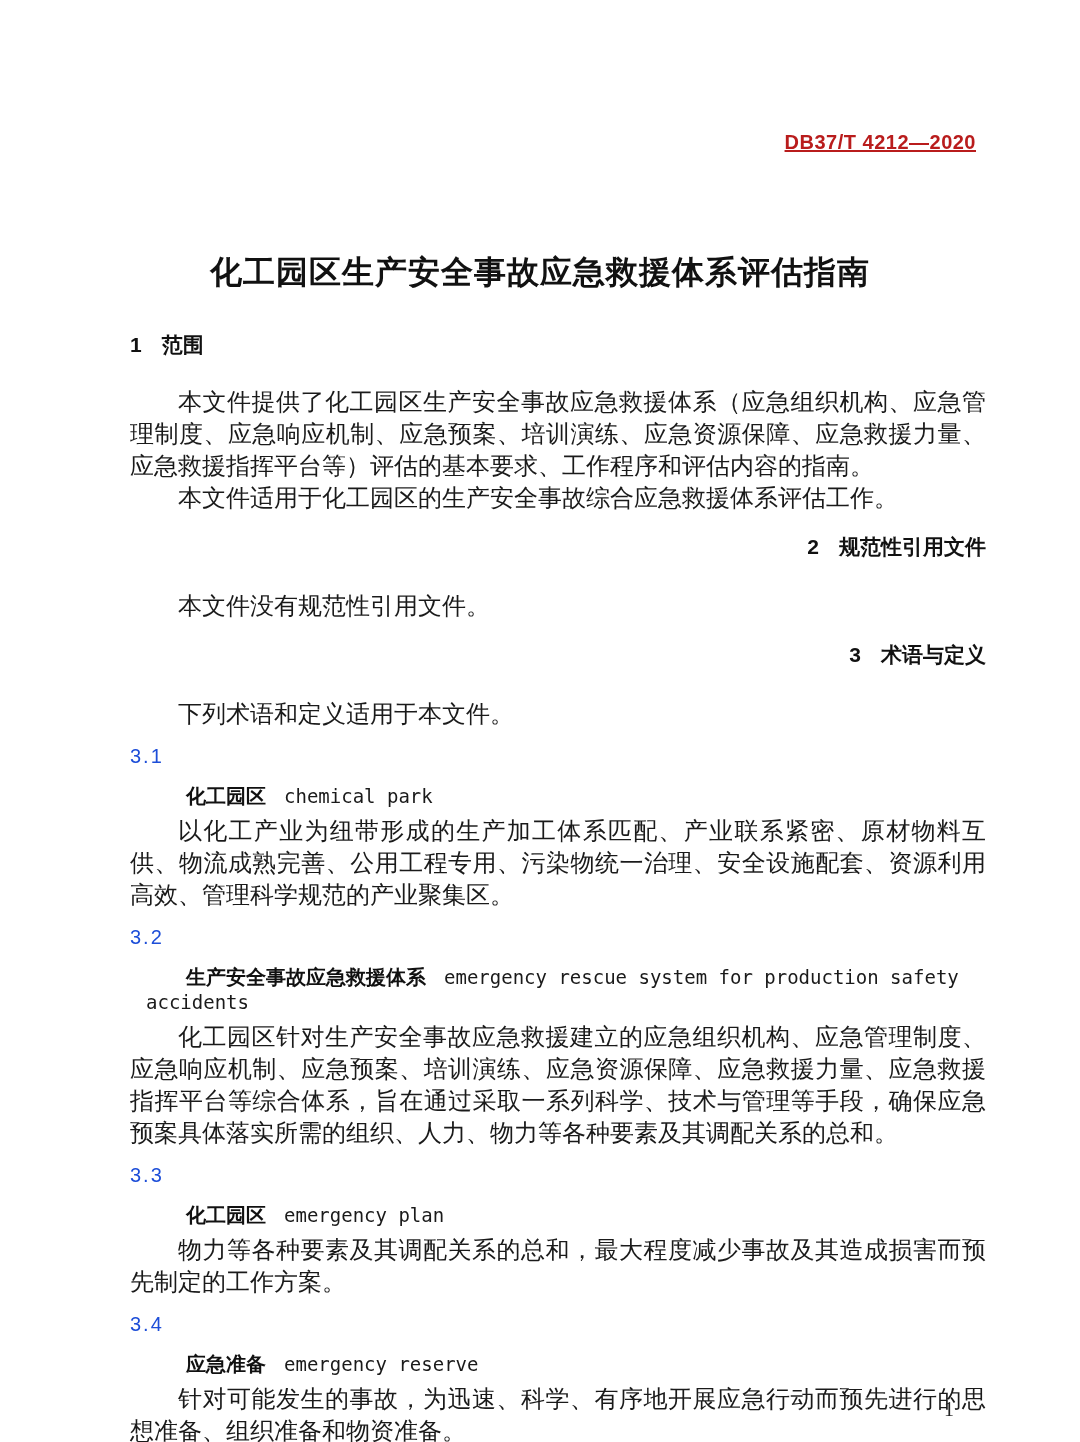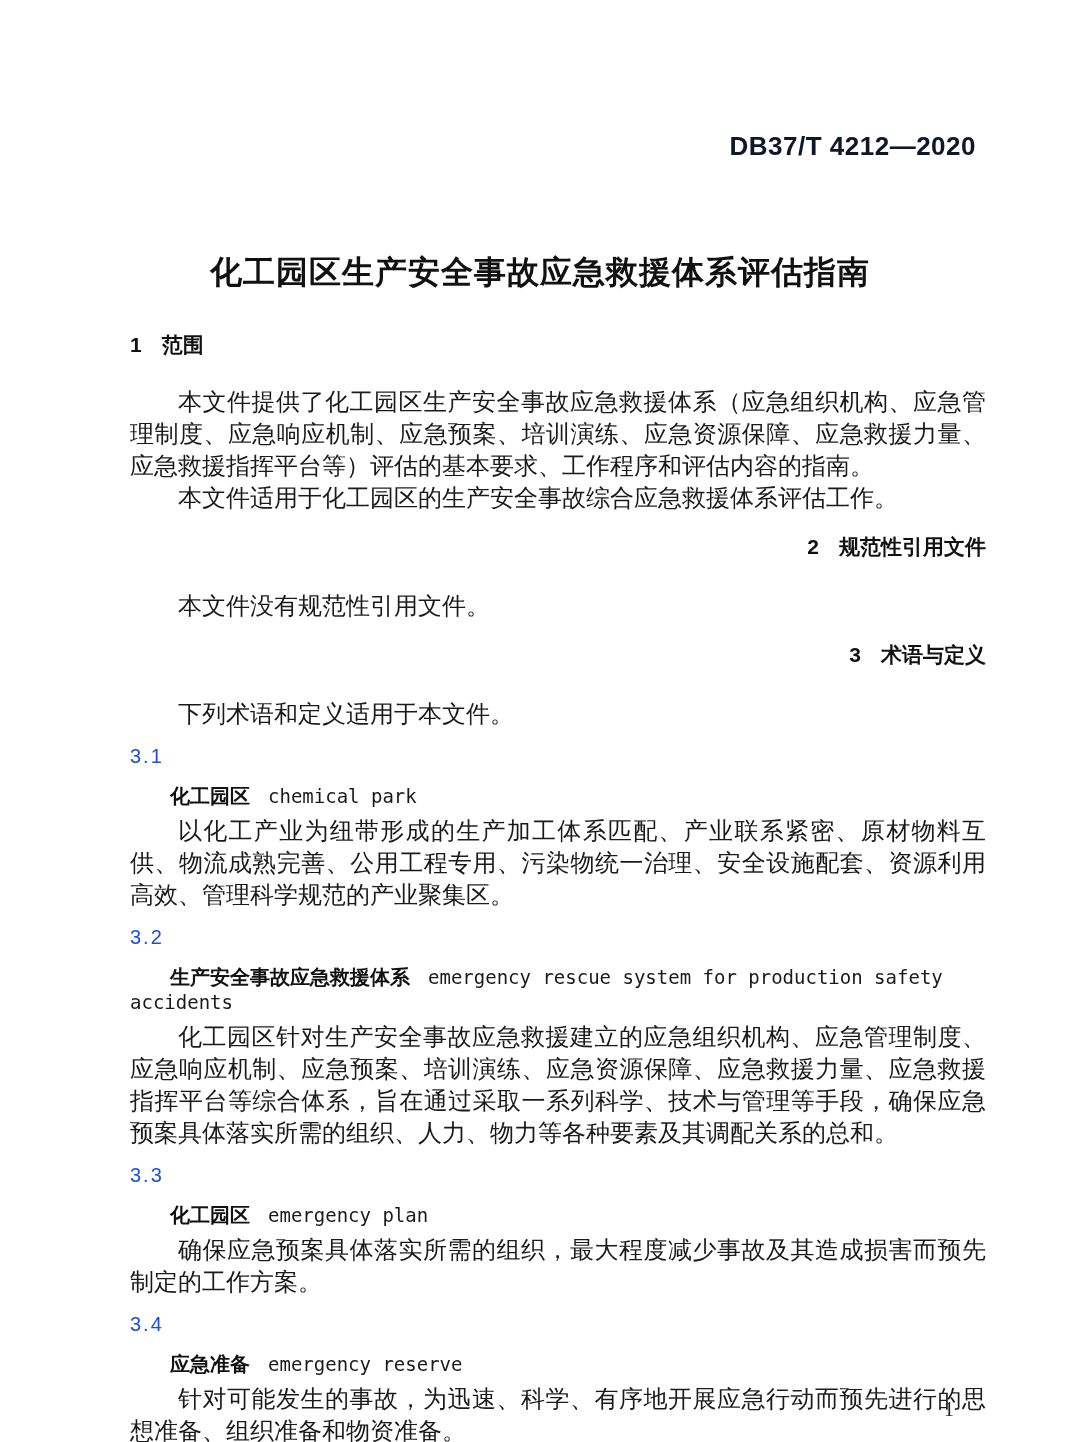--- a/index.html
+++ b/index.html
@@ -11,24 +11,25 @@
     background: #ffffff;
     color: #1a1a1a;
     font-family: "Liberation Serif", "DejaVu Serif", serif;
     overflow: hidden;
   }
   .doc-number {
     position: absolute;
     top: 131px;
     right: 104px;
     font-family: "Liberation Sans", "DejaVu Sans", sans-serif;
-    font-size: 26px;
+    font-size: 20px;
     font-weight: 600;
     letter-spacing: 0.5px;
-    color: #0f172a;
+    color: #b91c1c;
+    text-decoration: underline;
   }
   .doc-title {
     position: absolute;
     top: 251px;
     left: 0;
     width: 100%;
     text-align: center;
     font-family: "Liberation Sans", "DejaVu Sans", sans-serif;
     font-size: 32px;
     font-weight: 700;
@@ -67,20 +68,21 @@
     font-size: 20px;
     line-height: 24px;
     letter-spacing: 2px;
     color: #1d4ed8;
   }
   .term-line {
     margin-top: 16px;
     text-indent: 2em;
     font-size: 20px;
     line-height: 25px;
+    margin-left: 16px;
   }
   .term-zh {
     font-family: "Liberation Sans", "DejaVu Sans", sans-serif;
     font-weight: 700;
     color: #111;
   }
   .term-en {
     font-family: "DejaVu Sans Mono", monospace;
     font-size: 19px;
     margin-left: 18px;
@@ -131,21 +133,21 @@
     <div class="term-id">3.2</div>
     <div class="term-line">
       <span class="term-zh">生产安全事故应急救援体系</span><span class="term-en">emergency rescue system for production safety accidents</span>
     </div>
     <p class="para term-def">化工园区针对生产安全事故应急救援建立的应急组织机构、应急管理制度、应急响应机制、应急预案、培训演练、应急资源保障、应急救援力量、应急救援指挥平台等综合体系，旨在通过采取一系列科学、技术与管理等手段，确保应急预案具体落实所需的组织、人力、物力等各种要素及其调配关系的总和。</p>
 
     <div class="term-id">3.3</div>
     <div class="term-line">
       <span class="term-zh">化工园区</span><span class="term-en">emergency plan</span>
     </div>
-    <p class="para term-def">确保应急预案具体落实所需的组织，最大程度减少事故及其造成损害而预先制定的工作方案。</p>
+    <p class="para term-def">物力等各种要素及其调配关系的总和，最大程度减少事故及其造成损害而预先制定的工作方案。</p>
 
     <div class="term-id">3.4</div>
     <div class="term-line">
       <span class="term-zh">应急准备</span><span class="term-en">emergency reserve</span>
     </div>
     <p class="para term-def">针对可能发生的事故，为迅速、科学、有序地开展应急行动而预先进行的思想准备、组织准备和物资准备。</p>
 
   </div>
 
   <div class="page-number">1</div>

